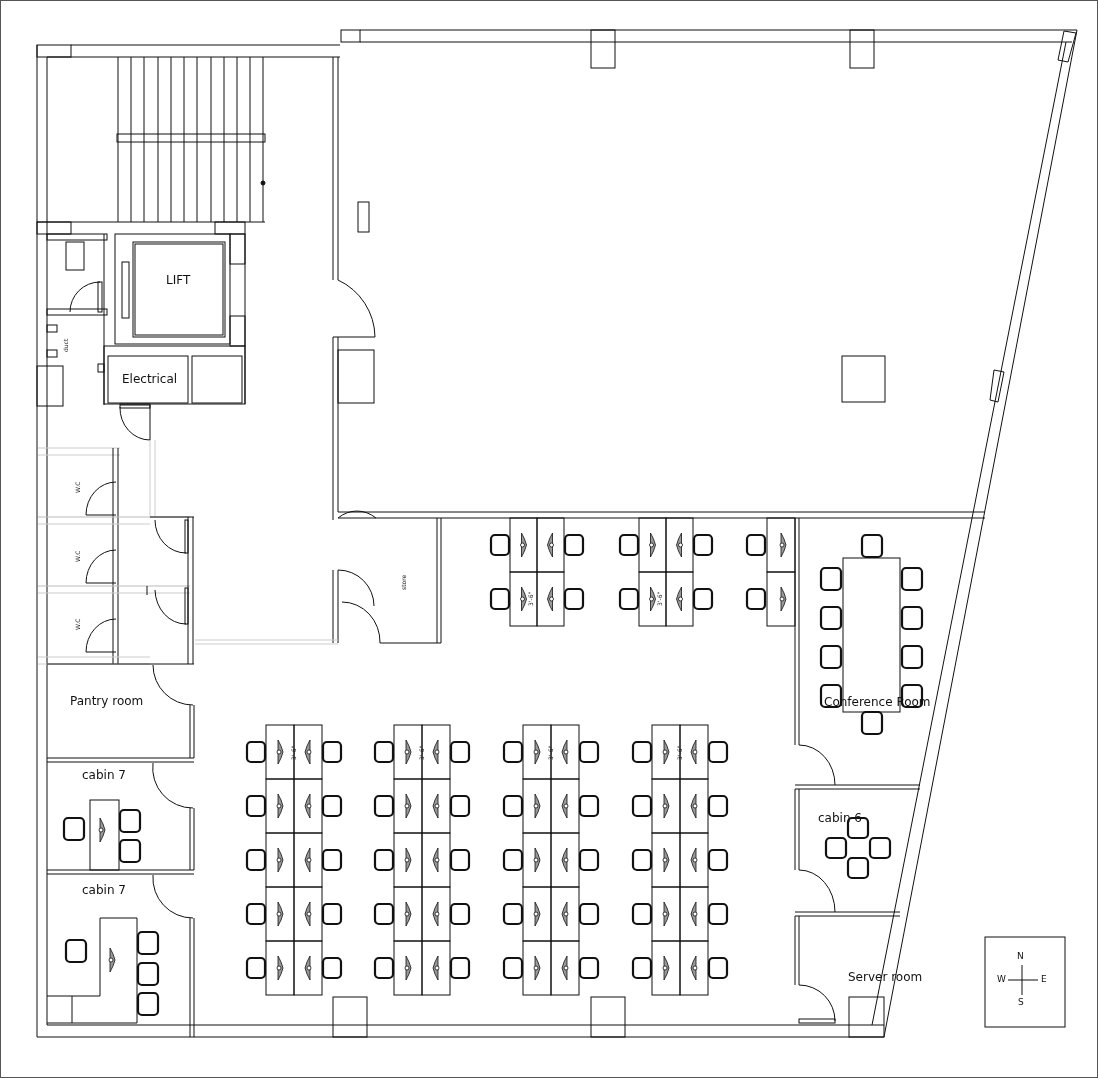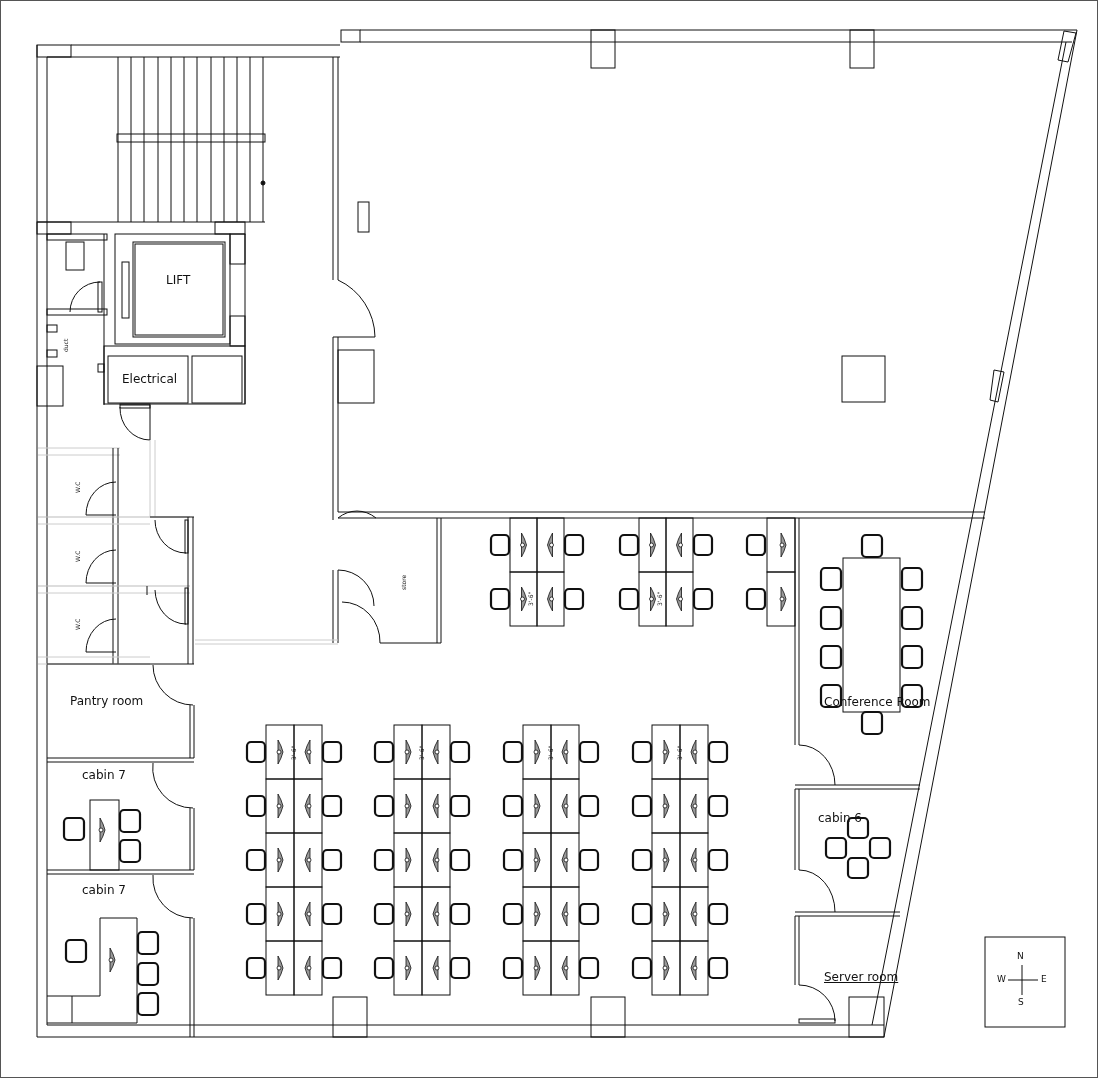--- a/index.html
+++ b/index.html
@@ -426,21 +426,21 @@
     </g>
 </svg>
 
 <div class="lbl" style="left:166px;top:273px;">LIFT</div>
 <div class="lbl" style="left:122px;top:372px;">Electrical</div>
 <div class="lbl" style="left:70px;top:694px;">Pantry room</div>
 <div class="lbl" style="left:82px;top:768px;">cabin 7</div>
 <div class="lbl" style="left:82px;top:883px;">cabin 7</div>
 <div class="lbl" style="left:824px;top:695px;">Conference Room</div>
 <div class="lbl" style="left:818px;top:811px;">cabin 6</div>
-<div class="lbl" style="left:824px;top:970px;text-decoration:underline;">Server room</div>
+<div class="lbl" style="left:848px;top:970px;">Server room</div>
 
 <div class="lbl tiny vert" style="left:74px;top:493px;">W.C</div>
 <div class="lbl tiny vert" style="left:74px;top:562px;">W.C</div>
 <div class="lbl tiny vert" style="left:74px;top:630px;">W.C</div>
 <div class="lbl tiny vert" style="left:400px;top:590px;">store</div>
 <div class="lbl tiny vert" style="left:62px;top:352px;">duct</div>
 
 <div class="lbl tiny vert" style="left:290px;top:760px;">3'-6"</div>
 <div class="lbl tiny vert" style="left:418px;top:760px;">3'-6"</div>
 <div class="lbl tiny vert" style="left:547px;top:760px;">3'-6"</div>

